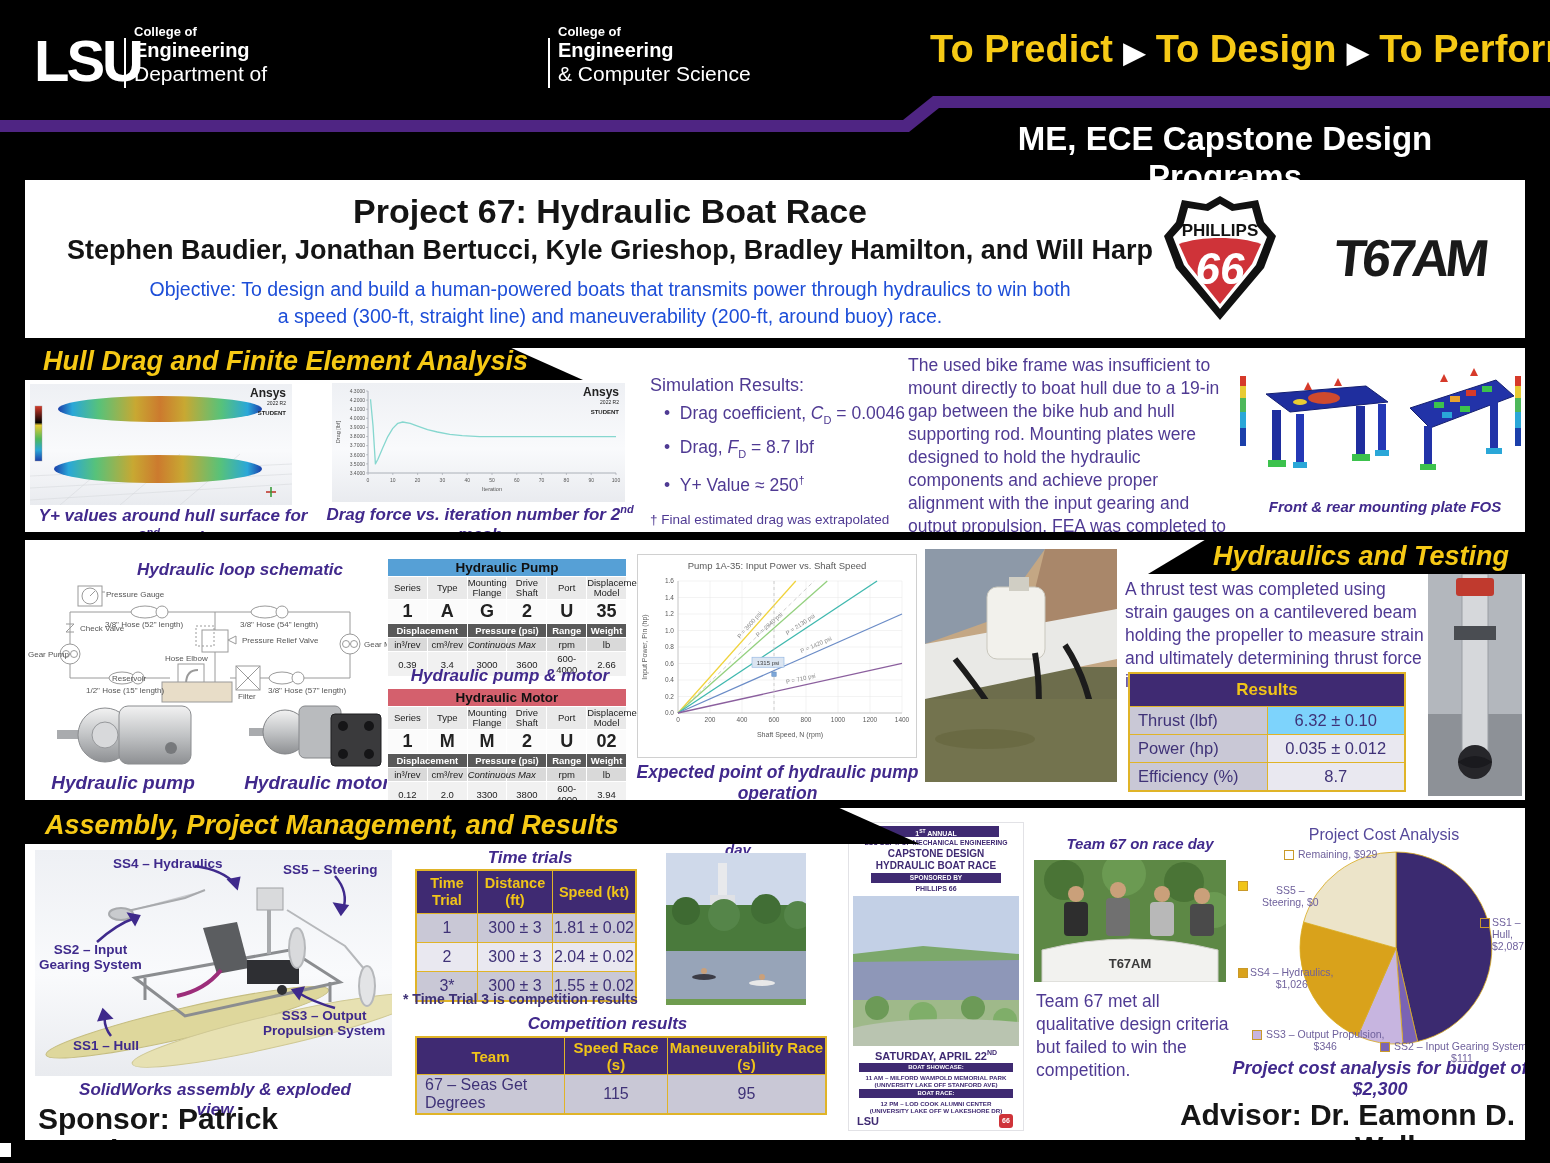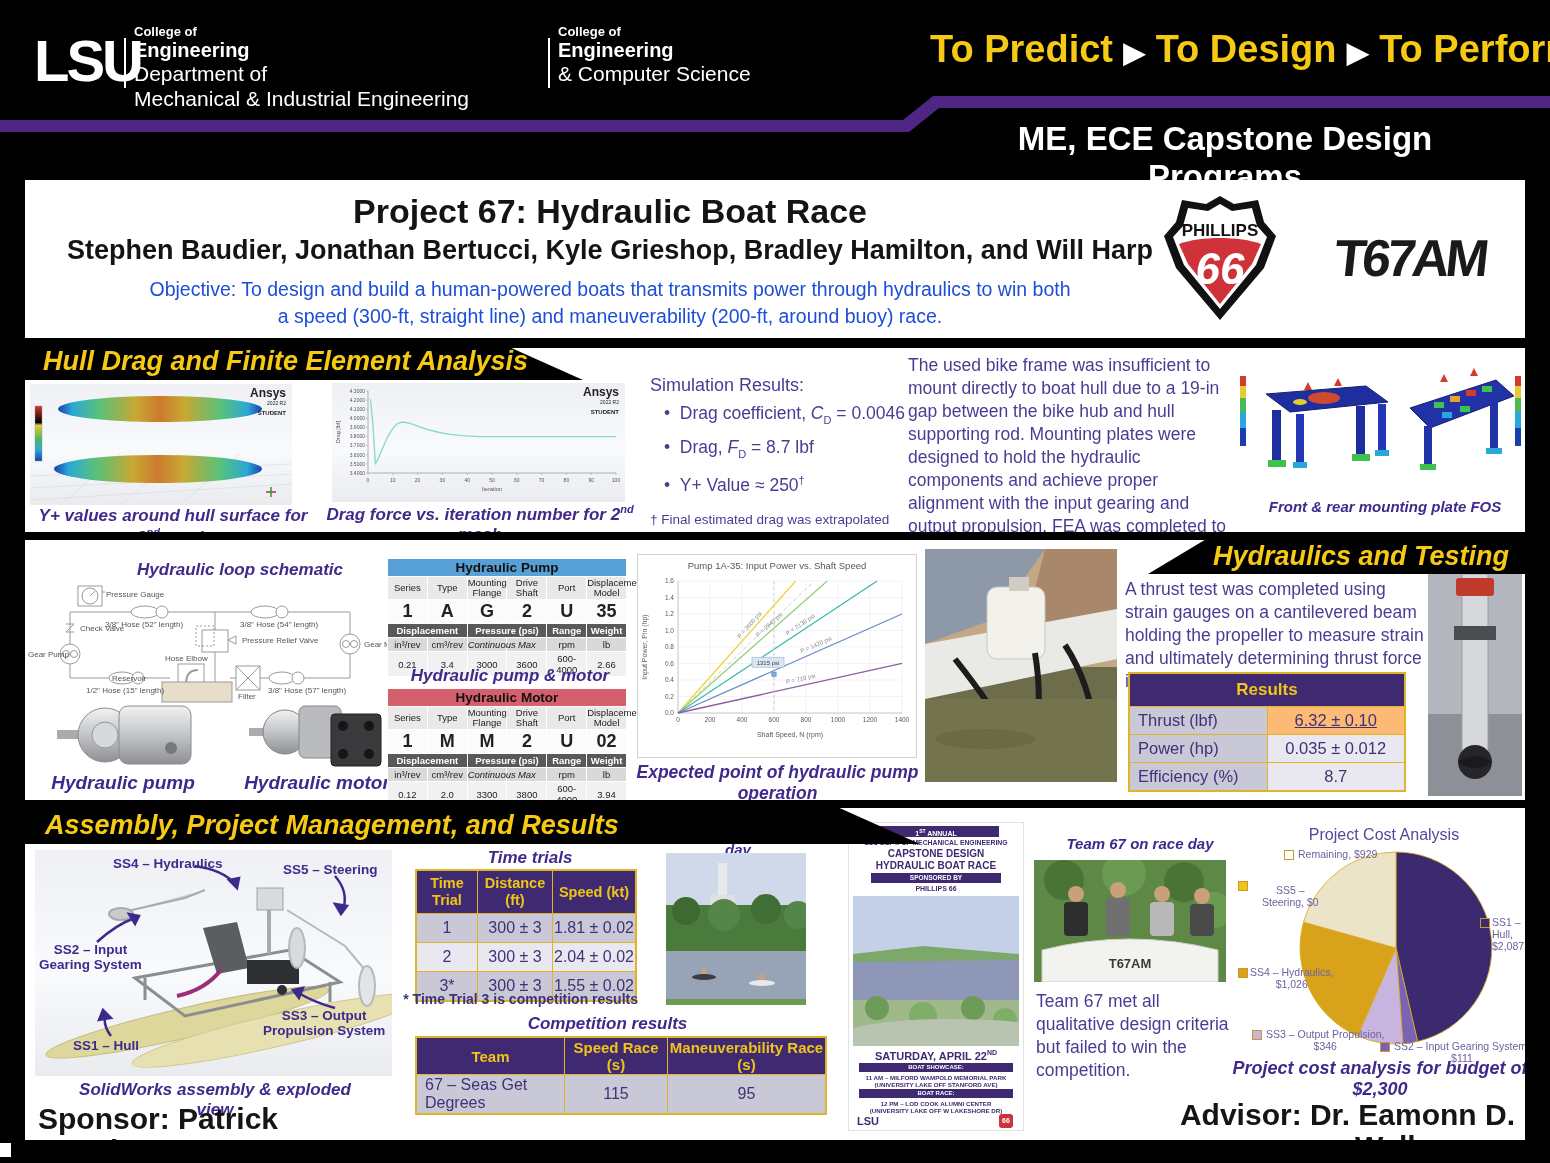--- a/index.html
+++ b/index.html
@@ -50,21 +50,20 @@
 <body>
 
 <div id="poster">
 
   <div class="abs" style="left:34px;top:32px;font-size:58px;font-weight:bold;color:#fff;letter-spacing:-3px;line-height:58px;">LSU</div>
   <div class="vdiv" style="left:124px;top:38px;height:50px;"></div>
   <div class="abs" style="left:134px;top:24px;">
     <div class="hdr-small">College of</div>
     <div class="hdr-bold">Engineering</div>
     <div class="hdr-light">Department of</div>
-    <div class="hdr-light">Mechanical &amp; Industrial Engineering</div>
   </div>
   <div class="vdiv" style="left:548px;top:38px;height:50px;"></div>
   <div class="abs" style="left:558px;top:24px;">
     <div class="hdr-small">College of</div>
     <div class="hdr-bold">Engineering</div>
     <div class="hdr-light">&amp; Computer Science</div>
   </div>
   <div class="abs" style="left:930px;top:28px;width:590px;text-align:center;font-size:38px;font-weight:bold;color:#f6c915;white-space:nowrap;">
     <span>To Predict</span>
     <span style="color:#fff;font-size:28px;">▶</span>
@@ -382,21 +381,21 @@
       </tr>
       <tr>
         <td class="st-unit">in³/rev</td>
         <td class="st-unit">cm³/rev</td>
         <td class="st-unit" style="font-style:italic;">Continuous</td>
         <td class="st-unit" style="font-style:italic;">Max</td>
         <td class="st-unit">rpm</td>
         <td class="st-unit">lb</td>
       </tr>
       <tr>
-        <td class="st-val">0.21</td>
+        <td class="st-val">0.39</td>
         <td class="st-val">3.4</td>
         <td class="st-val">3000</td>
         <td class="st-val">3600</td>
         <td class="st-val">600-4000</td>
         <td class="st-val">2.66</td>
       </tr>
     </tbody>
       </table>
     <div class="abs cap" style="left:345px;top:126px;width:280px;font-size:17px;text-align:center;">Hydraulic pump &amp; motor specifications</div>
 
@@ -523,21 +522,21 @@
     </svg>
 
     <div class="ptext abs" style="left:1100px;top:38px;width:302px;">A thrust test was completed using strain gauges on a cantilevered beam holding the propeller to measure strain and ultimately determining thrust force in water.</div>
     <table class="ptable abs" style="left:1103px;top:132px;width:278px;font-size:16.5px;">
       <tbody>
           <tr>
             <th colspan="2" style="height:30px;font-size:17px;">Results</th>
           </tr>
       <tr>
         <td style="background:#c9c8d6;text-align:left;padding-left:8px;width:130px;height:25px;">Thrust (lbf)</td>
-        <td style="background:#fdba74;text-decoration:underline;">6.32 ± 0.10</td>
+        <td style="background:#7dd3fc;">6.32 ± 0.10</td>
       </tr>
       <tr>
         <td style="background:#c9c8d6;text-align:left;padding-left:8px;height:25px;">Power (hp)</td>
         <td style="background:#e9e8f0;">0.035 ± 0.012</td>
       </tr>
       <tr>
         <td style="background:#c9c8d6;text-align:left;padding-left:8px;height:25px;">Efficiency (%)</td>
         <td style="background:#e9e8f0;">8.7</td>
       </tr>
     </tbody>
@@ -628,21 +627,21 @@
         <td>300 ± 3</td>
         <td>2.04 ± 0.02</td>
       </tr>
       <tr class="rowA">
         <td style="height:26px;">3*</td>
         <td>300 ± 3</td>
         <td>1.55 ± 0.02</td>
       </tr>
     </tbody>
       </table>
-    <div class="abs" style="left:378px;top:183px;width:235px;text-align:right;font-size:14px;font-weight:bold;color:#3f3277;">* Time Trial 3 is competition results</div>
+    <div class="abs" style="left:378px;top:183px;width:235px;text-align:left;font-size:14px;font-weight:bold;color:#3f3277;">* Time Trial 3 is competition results</div>
 
     <div class="abs cap" style="left:475px;top:206px;width:215px;font-size:17px;text-align:center;">Competition results</div>
     <table class="ptable abs" style="left:390px;top:228px;width:400px;font-size:16px;">
       <tbody>
           <tr>
         <th style="width:145px;height:26px;font-size:15px;">Team</th>
         <th style="width:100px;font-size:15px;">Speed Race (s)</th>
         <th style="width:155px;font-size:15px;">Maneuverability Race (s)</th>
       </tr>
       <tr class="rowA">

